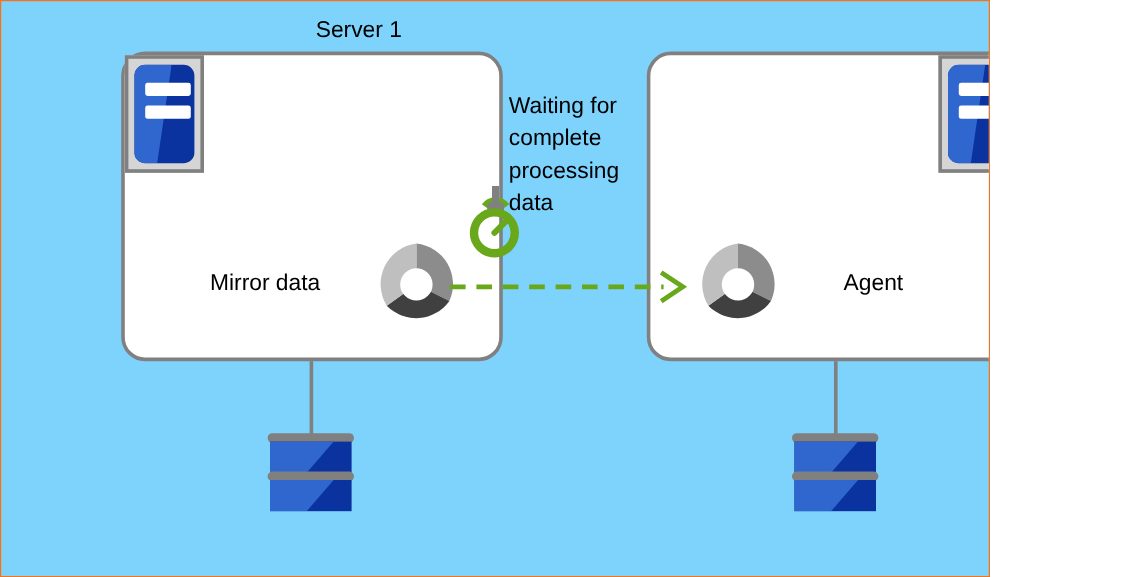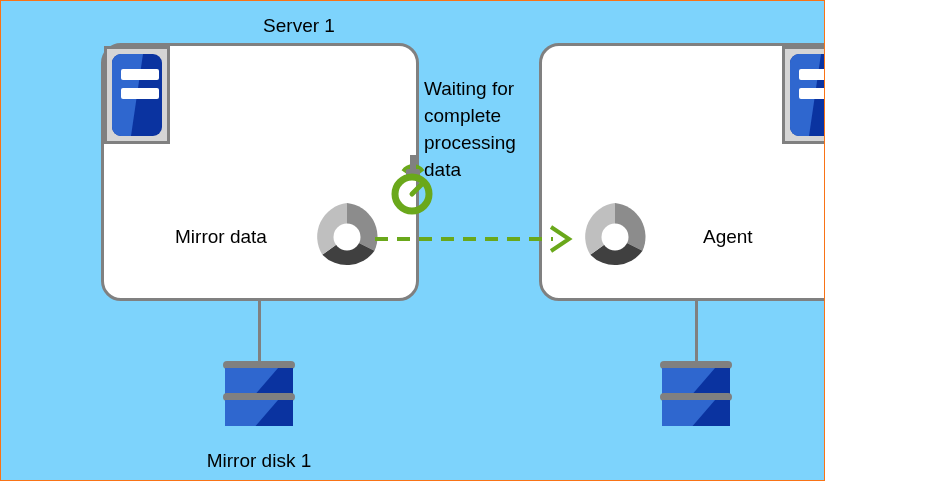--- a/index.html
+++ b/index.html
@@ -204,21 +204,20 @@
 
   <div class="vline" style="left:257px; top:300px; height:62px;"></div>
 
   <div class="disk" style="left:222px; top:360px;">
     <div class="cap c1"></div>
     <div class="plate p1"></div>
     <div class="cap c2"></div>
     <div class="plate p2"></div>
   </div>
 
-  <div class="label ctr" style="left:138px; top:447px; width:240px;">Mirror disk 1</div>
 
   <div class="vline" style="left:694px; top:300px; height:62px;"></div>
 
   <div class="disk" style="left:659px; top:360px;">
     <div class="cap c1"></div>
     <div class="plate p1"></div>
     <div class="cap c2"></div>
     <div class="plate p2"></div>
   </div>
 

